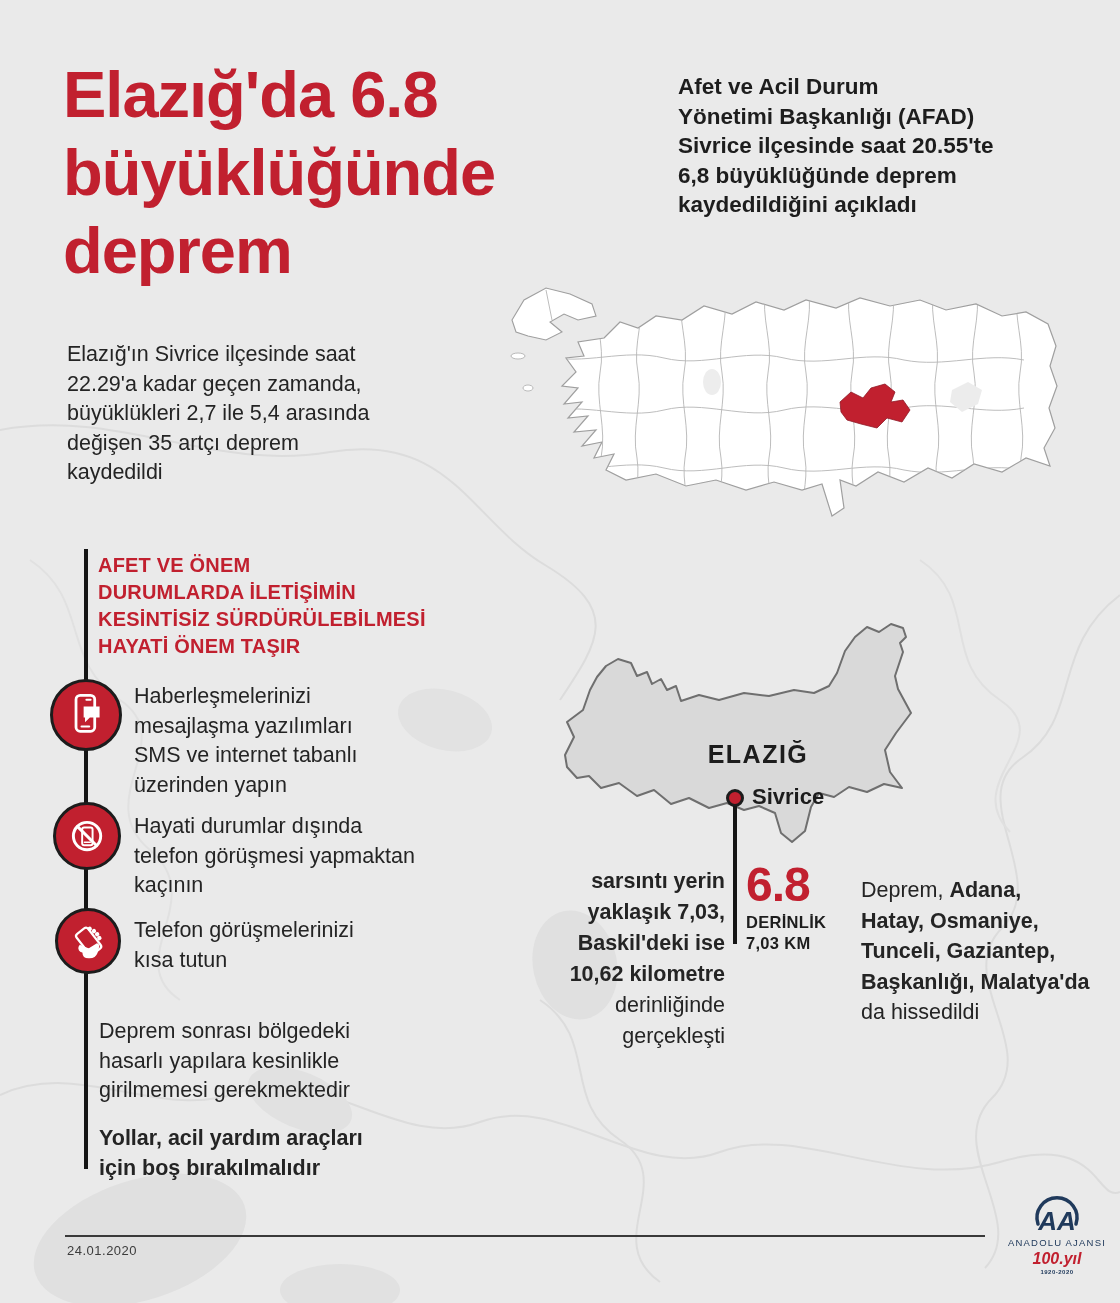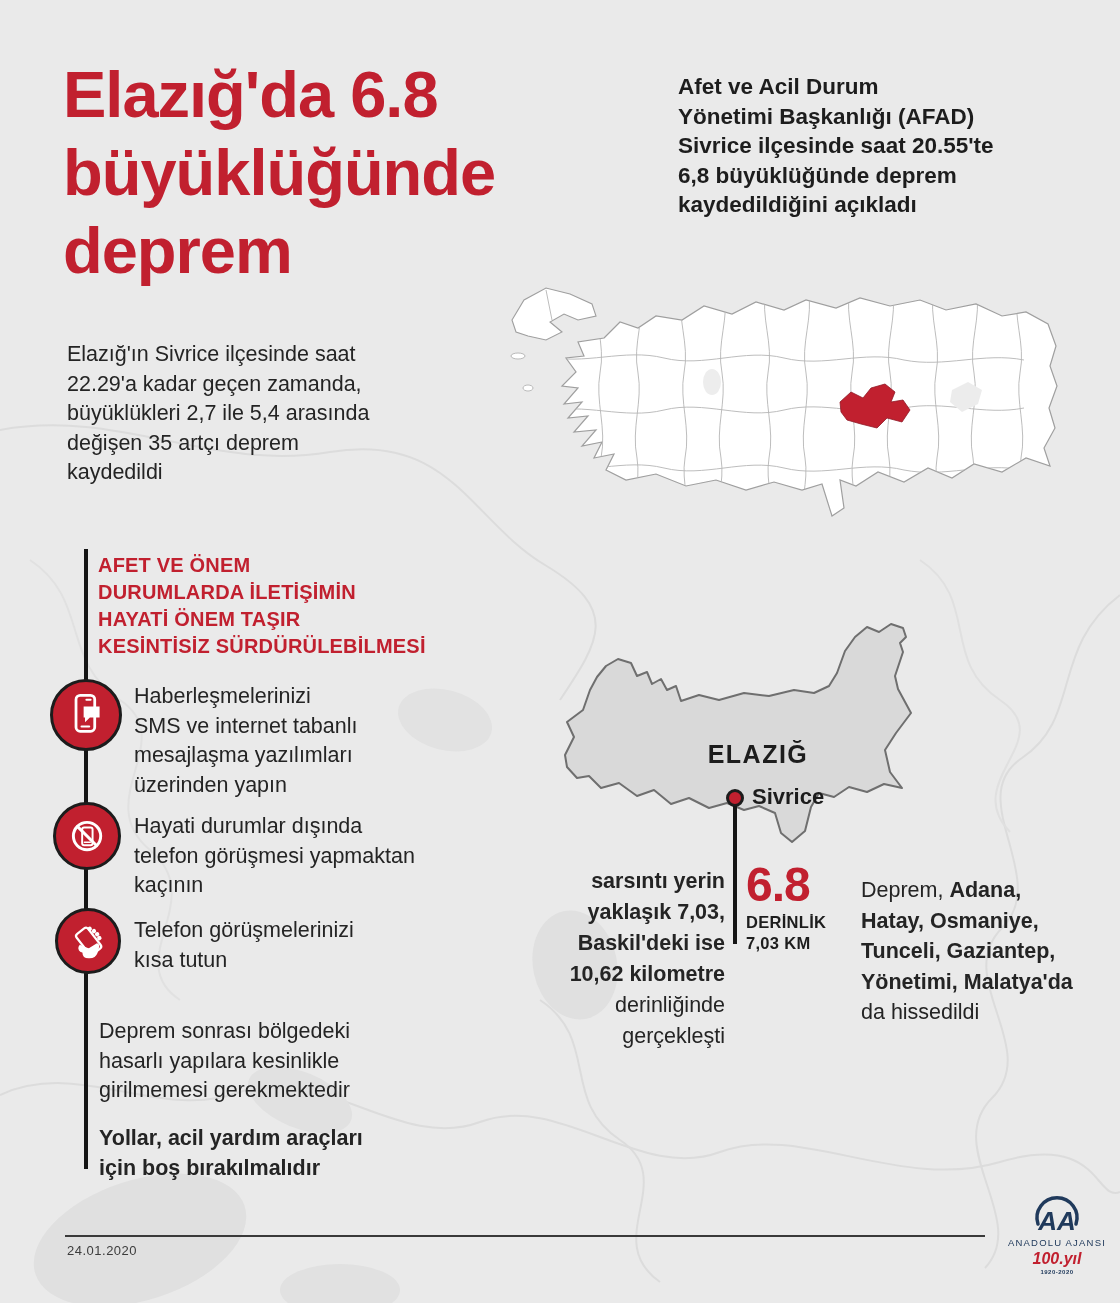--- a/index.html
+++ b/index.html
@@ -144,36 +144,36 @@
       <div>22.29'a kadar geçen zamanda,</div>
       <div>büyüklükleri 2,7 ile 5,4 arasında</div>
       <div>değişen 35 artçı deprem</div>
       <div>kaydedildi</div>
     </div>
 
   <div class="timeline"></div>
   <div class="advice-heading">
       <div>AFET VE ÖNEM</div>
       <div>DURUMLARDA İLETİŞİMİN</div>
+      <div>KESİNTİSİZ SÜRDÜRÜLEBİLMESİ</div>
       <div>HAYATİ ÖNEM TAŞIR</div>
-      <div>KESİNTİSİZ SÜRDÜRÜLEBİLMESİ</div>
     </div>
 
   <div class="icon-badge badge-1">
     <svg viewBox="0 0 80 80" stroke="#fff" fill="none" stroke-linecap="round">
       <rect x="26" y="12" width="27" height="52" rx="6" stroke-width="4"></rect>
       <line x1="41" y1="18.5" x2="47" y2="18.5" stroke-width="3"></line>
       <line x1="34" y1="57" x2="45" y2="57" stroke-width="3"></line>
       <path d="M37 28 h23 v16 h-14 l-7 7 v-7 h-2 z" fill="#fff" stroke="none"></path>
     </svg>
   </div>
   <div class="item-text item-1">
       <div>Haberleşmelerinizi</div>
+      <div>mesajlaşma yazılımları</div>
       <div>SMS ve internet tabanlı</div>
-      <div>mesajlaşma yazılımları</div>
       <div>üzerinden yapın</div>
     </div>
 
   <div class="icon-badge badge-2">
     <svg viewBox="0 0 80 80" stroke="#fff" fill="none" stroke-linecap="round">
       <circle cx="40" cy="40" r="21" stroke-width="4.5"></circle>
       <rect x="32.5" y="27" width="16" height="27" rx="3" stroke-width="3"></rect>
       <line x1="36" y1="49.5" x2="45" y2="49.5" stroke-width="2.5"></line>
       <line x1="25.5" y1="25.5" x2="54.5" y2="54.5" stroke-width="4.5"></line>
     </svg>
@@ -231,21 +231,21 @@
       <div><span class="b">yaklaşık 7,03,</span></div>
       <div><span class="b">Baskil'deki ise</span></div>
       <div><span class="b">10,62 kilometre</span></div>
       <div><span>derinliğinde</span></div>
       <div><span>gerçekleşti</span></div>
     </div>
   <div class="felt-note">
       <div><span>Deprem, </span><span class="b">Adana,</span></div>
       <div><span class="b">Hatay, Osmaniye,</span></div>
       <div><span class="b">Tunceli, Gaziantep,</span></div>
-      <div><span class="b">Yönetimi, Malatya'da</span></div>
+      <div><span class="b">Başkanlığı, Malatya'da</span></div>
       <div><span>da hissedildi</span></div>
     </div>
 
   <div class="footer-rule"></div>
   <div class="footer-date">24.01.2020</div>
 
   <div class="aa-logo">
     <svg class="aa-mark" width="64" height="44" viewBox="0 0 64 44">
       <path d="M13,32 A20,20 0 1 1 51,32" fill="none" stroke="#203a5c" stroke-width="3.5" stroke-linecap="round"></path>
       <text x="32" y="38" text-anchor="middle" font-family="Liberation Sans, sans-serif" font-size="26" font-weight="bold" font-style="italic" fill="#203a5c">AA</text>

